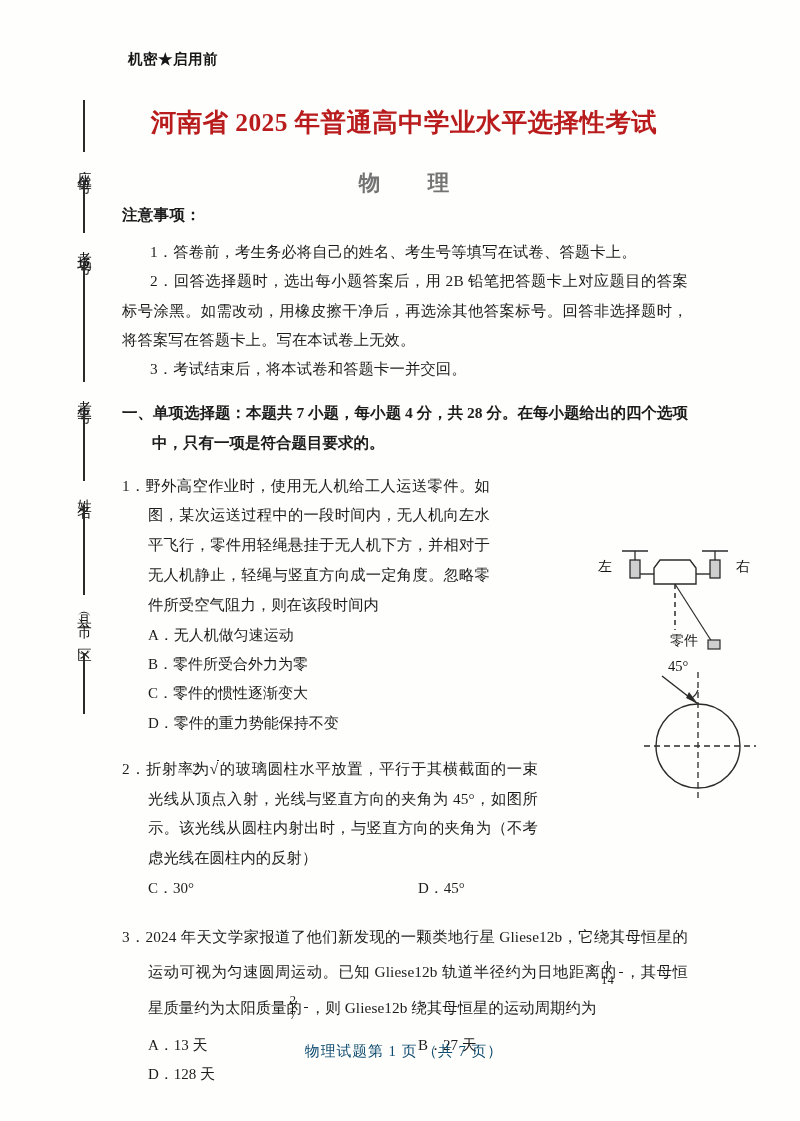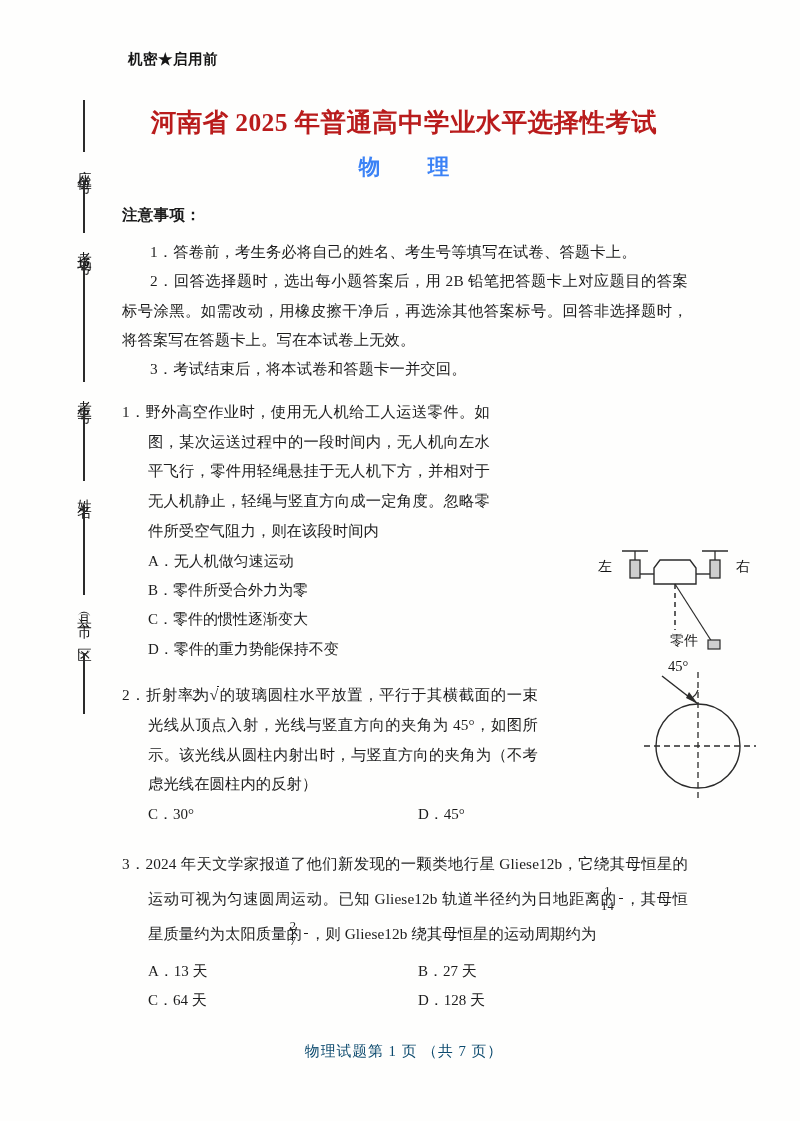--- a/index.html
+++ b/index.html
@@ -58,28 +58,28 @@
     width: 568px;
     text-align: center;
     font-size: 25.5px;
     font-weight: 700;
     letter-spacing: 0.4px;
     color: #b91c1c;
     font-family: "Liberation Serif", "DejaVu Serif", serif;
   }
   .doc-subject {
     position: absolute;
-    left: 120px; top: 152px;
+    left: 120px; top: 168px;
     width: 568px;
     text-align: center;
     font-size: 21.5px;
     font-weight: 700;
     letter-spacing: 13px;
     text-indent: 13px;
-    color: #3b82f6;
+    color: #737373;
   }
 
   
   #content {
     position: absolute;
     left: 122px; top: 205px;
     width: 566px;
   }
   .notice-title {
     font-size: 15.5px;
@@ -202,20 +202,21 @@
   <div class="doc-title">河南省 2025 年普通高中学业水平选择性考试</div>
   <div class="doc-subject">物　理</div>
 
   <div id="content">
 
     <div class="notice-title">注意事项：</div>
     <div class="notice-item">1．答卷前，考生务必将自己的姓名、考生号等填写在试卷、答题卡上。</div>
     <div class="notice-item">2．回答选择题时，选出每小题答案后，用 2B 铅笔把答题卡上对应题目的答案标号涂黑。如需改动，用橡皮擦干净后，再选涂其他答案标号。回答非选择题时，将答案写在答题卡上。写在本试卷上无效。</div>
     <div class="notice-item">3．考试结束后，将本试卷和答题卡一并交回。</div>
 
+    <div class="section-head"><span class="sec-no">一、</span><span>单项选择题：</span><span>本题共 7 小题，每小题 4 分，共 28 分。在每小题给出的四个选项中，只有一项是符合题目要求的。</span></div>
 
     <div class="q">
       <div class="q-body">
         <span class="fig-float-right" style="width:198px;height:124px"></span>
         <span class="q-num">1．</span><span>野外高空作业时，使用无人机给工人运送零件。如图，某次运送过程中的一段时间内，无人机向左水平飞行，零件用轻绳悬挂于无人机下方，并相对于无人机静止，轻绳与竖直方向成一定角度。忽略零件所受空气阻力，则在该段时间内</span>
       </div>
       <div class="opts">
         <div class="opt-row">
           <div class="opt"><span class="opt-lab">A．</span><span>无人机做匀速运动</span></div>
         </div>
@@ -247,21 +248,20 @@
     <div class="q" style="margin-top:16px">
       <div class="q-body" style="line-height:2.3">
         <span class="q-num">3．</span><span>2024 年天文学家报道了他们新发现的一颗类地行星 Gliese12b，它绕其母恒星的运动可视为匀速圆周运动。已知 Gliese12b 轨道半径约为日地距离的</span><span class="frac"><span class="num">1</span><span class="den">14</span></span><span>，其母恒星质量约为太阳质量的</span><span class="frac"><span class="num">2</span><span class="den">7</span></span><span>，则 Gliese12b 绕其母恒星的运动周期约为</span>
       </div>
       <div class="opts" style="margin-top:6px">
         <div class="opt-row">
           <div class="opt"><span class="opt-lab">A．</span><span>13 天</span></div>
           <div class="opt"><span class="opt-lab">B．</span><span>27 天</span></div>
         </div>
         <div class="opt-row">
-          <div class="opt"><span class="opt-lab">C．</span><span>64 天</span></div>
           <div class="opt"><span class="opt-lab">D．</span><span>128 天</span></div>
         </div>
       </div>
     </div>
 
   </div>
 
   <div class="fig" id="fig-drone">
     <svg width="196" height="122" viewBox="0 0 196 122">
 

